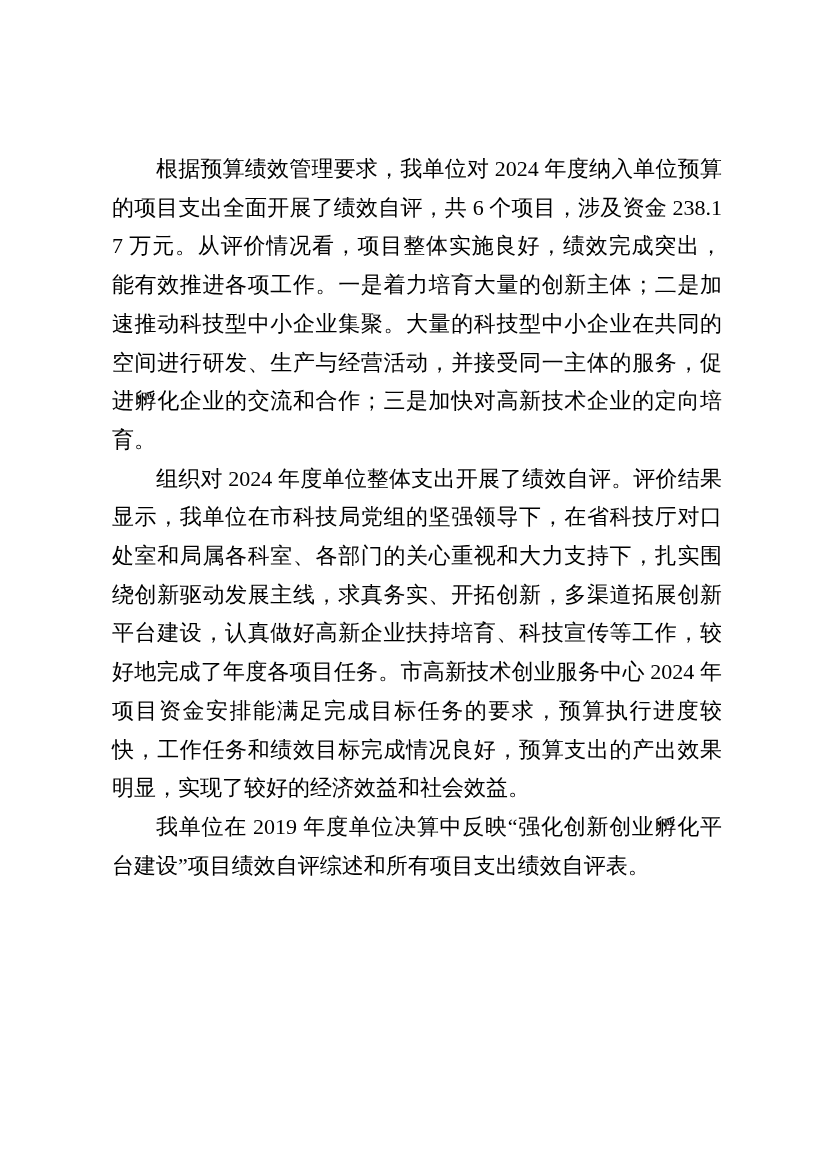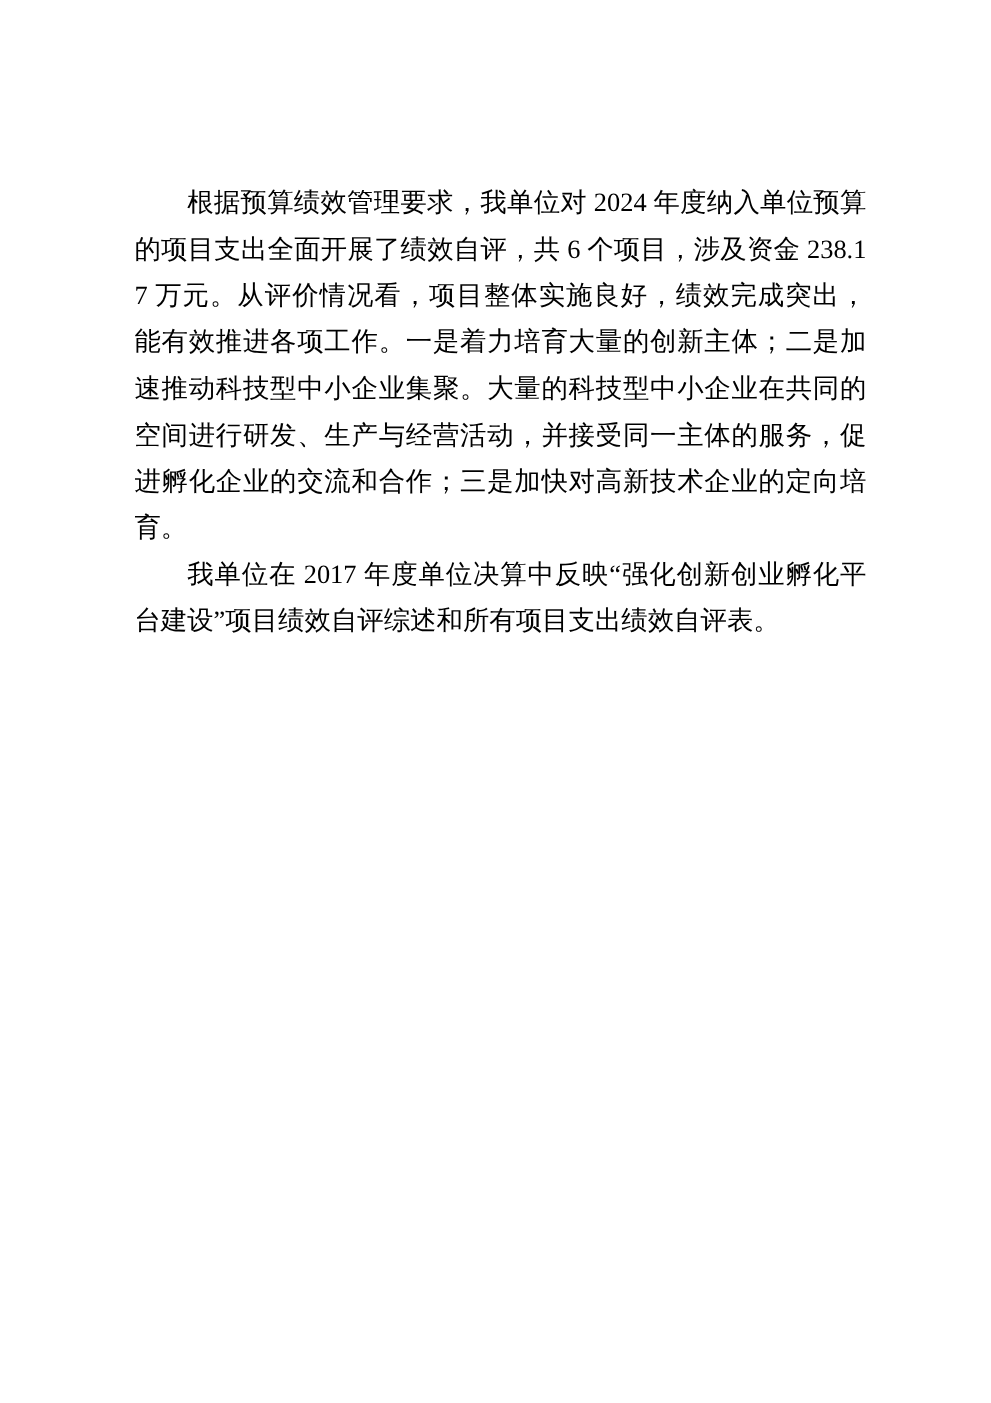--- a/index.html
+++ b/index.html
@@ -33,14 +33,15 @@
   .para.continued {
     
     text-align-last: justify;
   }
 </style>
 </head>
 <body>
 
 <div class="page">
   <p class="para">根据预算绩效管理要求，我单位对 2024 年度纳入单位预算的项目支出全面开展了绩效自评，共 6 个项目，涉及资金 238.17 万元。从评价情况看，项目整体实施良好，绩效完成突出，能有效推进各项工作。一是着力培育大量的创新主体；二是加速推动科技型中小企业集聚。大量的科技型中小企业在共同的空间进行研发、生产与经营活动，并接受同一主体的服务，促进孵化企业的交流和合作；三是加快对高新技术企业的定向培育。</p>
-  <p class="para">我单位在 2017 年度单位决算中反映“强化创新创业孵化平台建设”项目绩效自评综述和所有项目支出绩效自评表。</p>
+  <p class="para">组织对 2024 年度单位整体支出开展了绩效自评。评价结果显示，我单位在市科技局党组的坚强领导下，在省科技厅对口处室和局属各科室、各部门的关心重视和大力支持下，扎实围绕创新驱动发展主线，求真务实、开拓创新，多渠道拓展创新平台建设，认真做好高新企业扶持培育、科技宣传等工作，较好地完成了年度各项目任务。市高新技术创业服务中心 2024 年项目资金安排能满足完成目标任务的要求，预算执行进度较快，工作任务和绩效目标完成情况良好，预算支出的产出效果明显，实现了较好的经济效益和社会效益。</p>
+  <p class="para">我单位在 2019 年度单位决算中反映“强化创新创业孵化平台建设”项目绩效自评综述和所有项目支出绩效自评表。</p>
 </div>
 
 </body></html>

